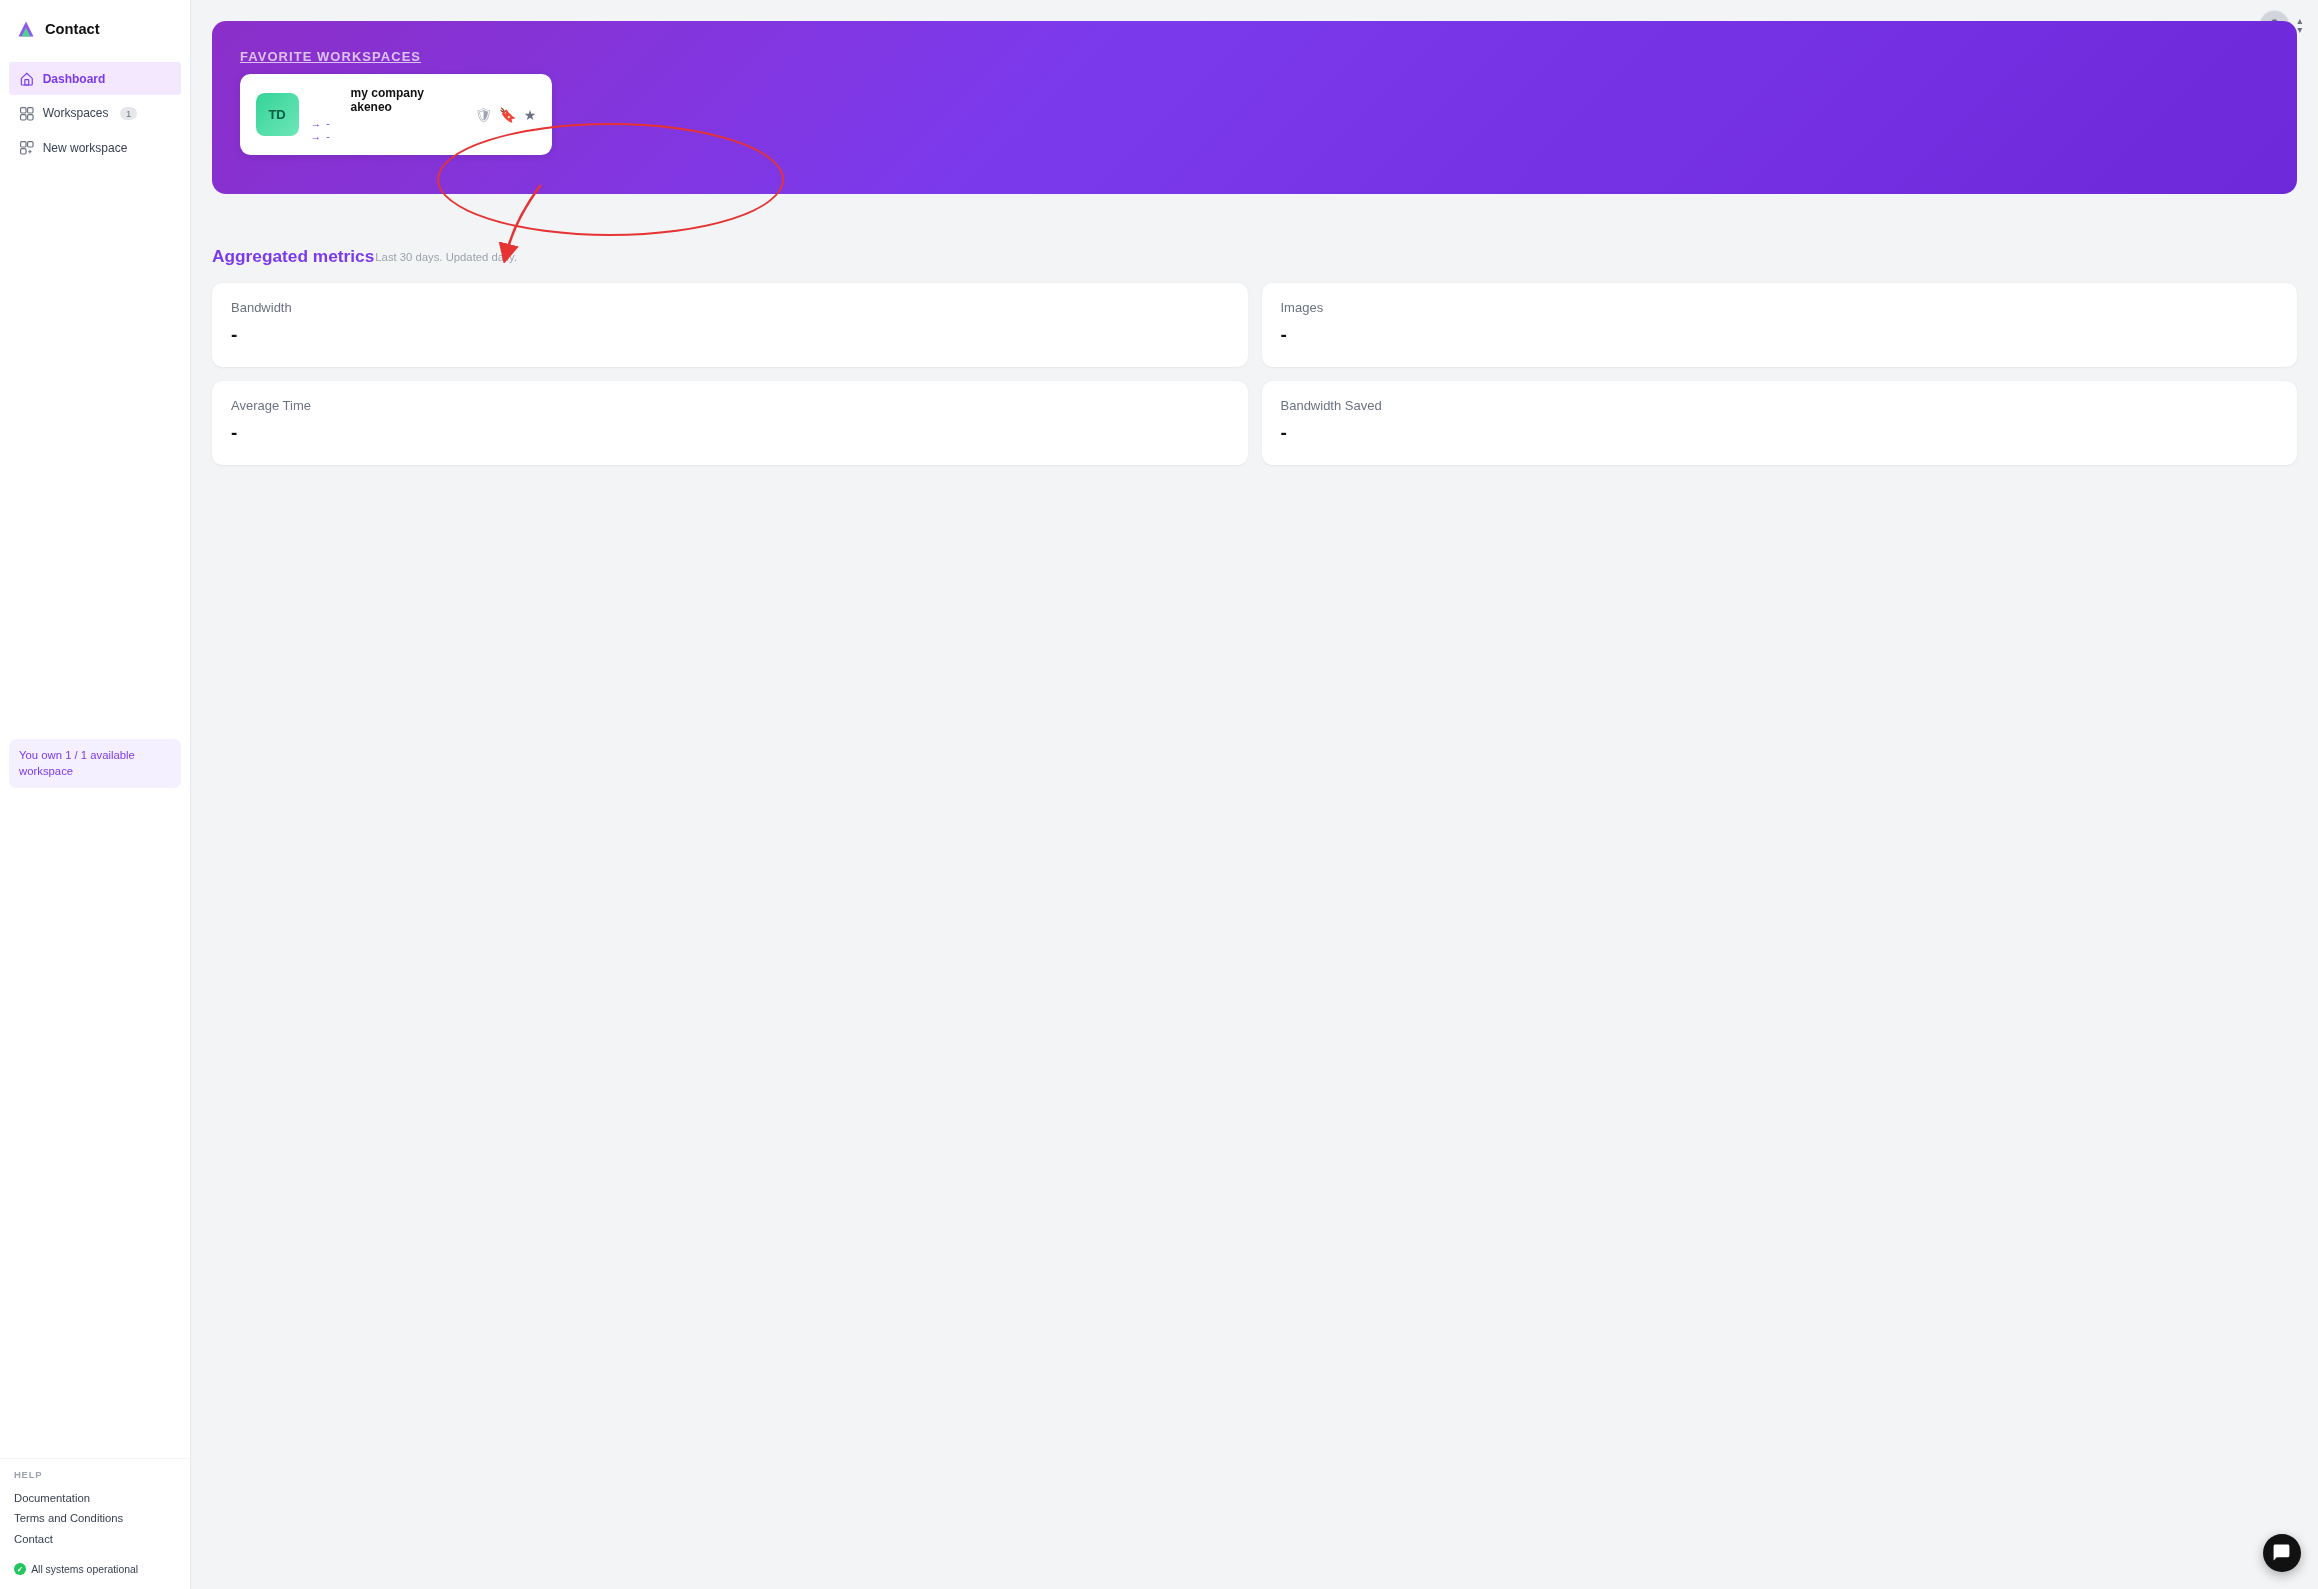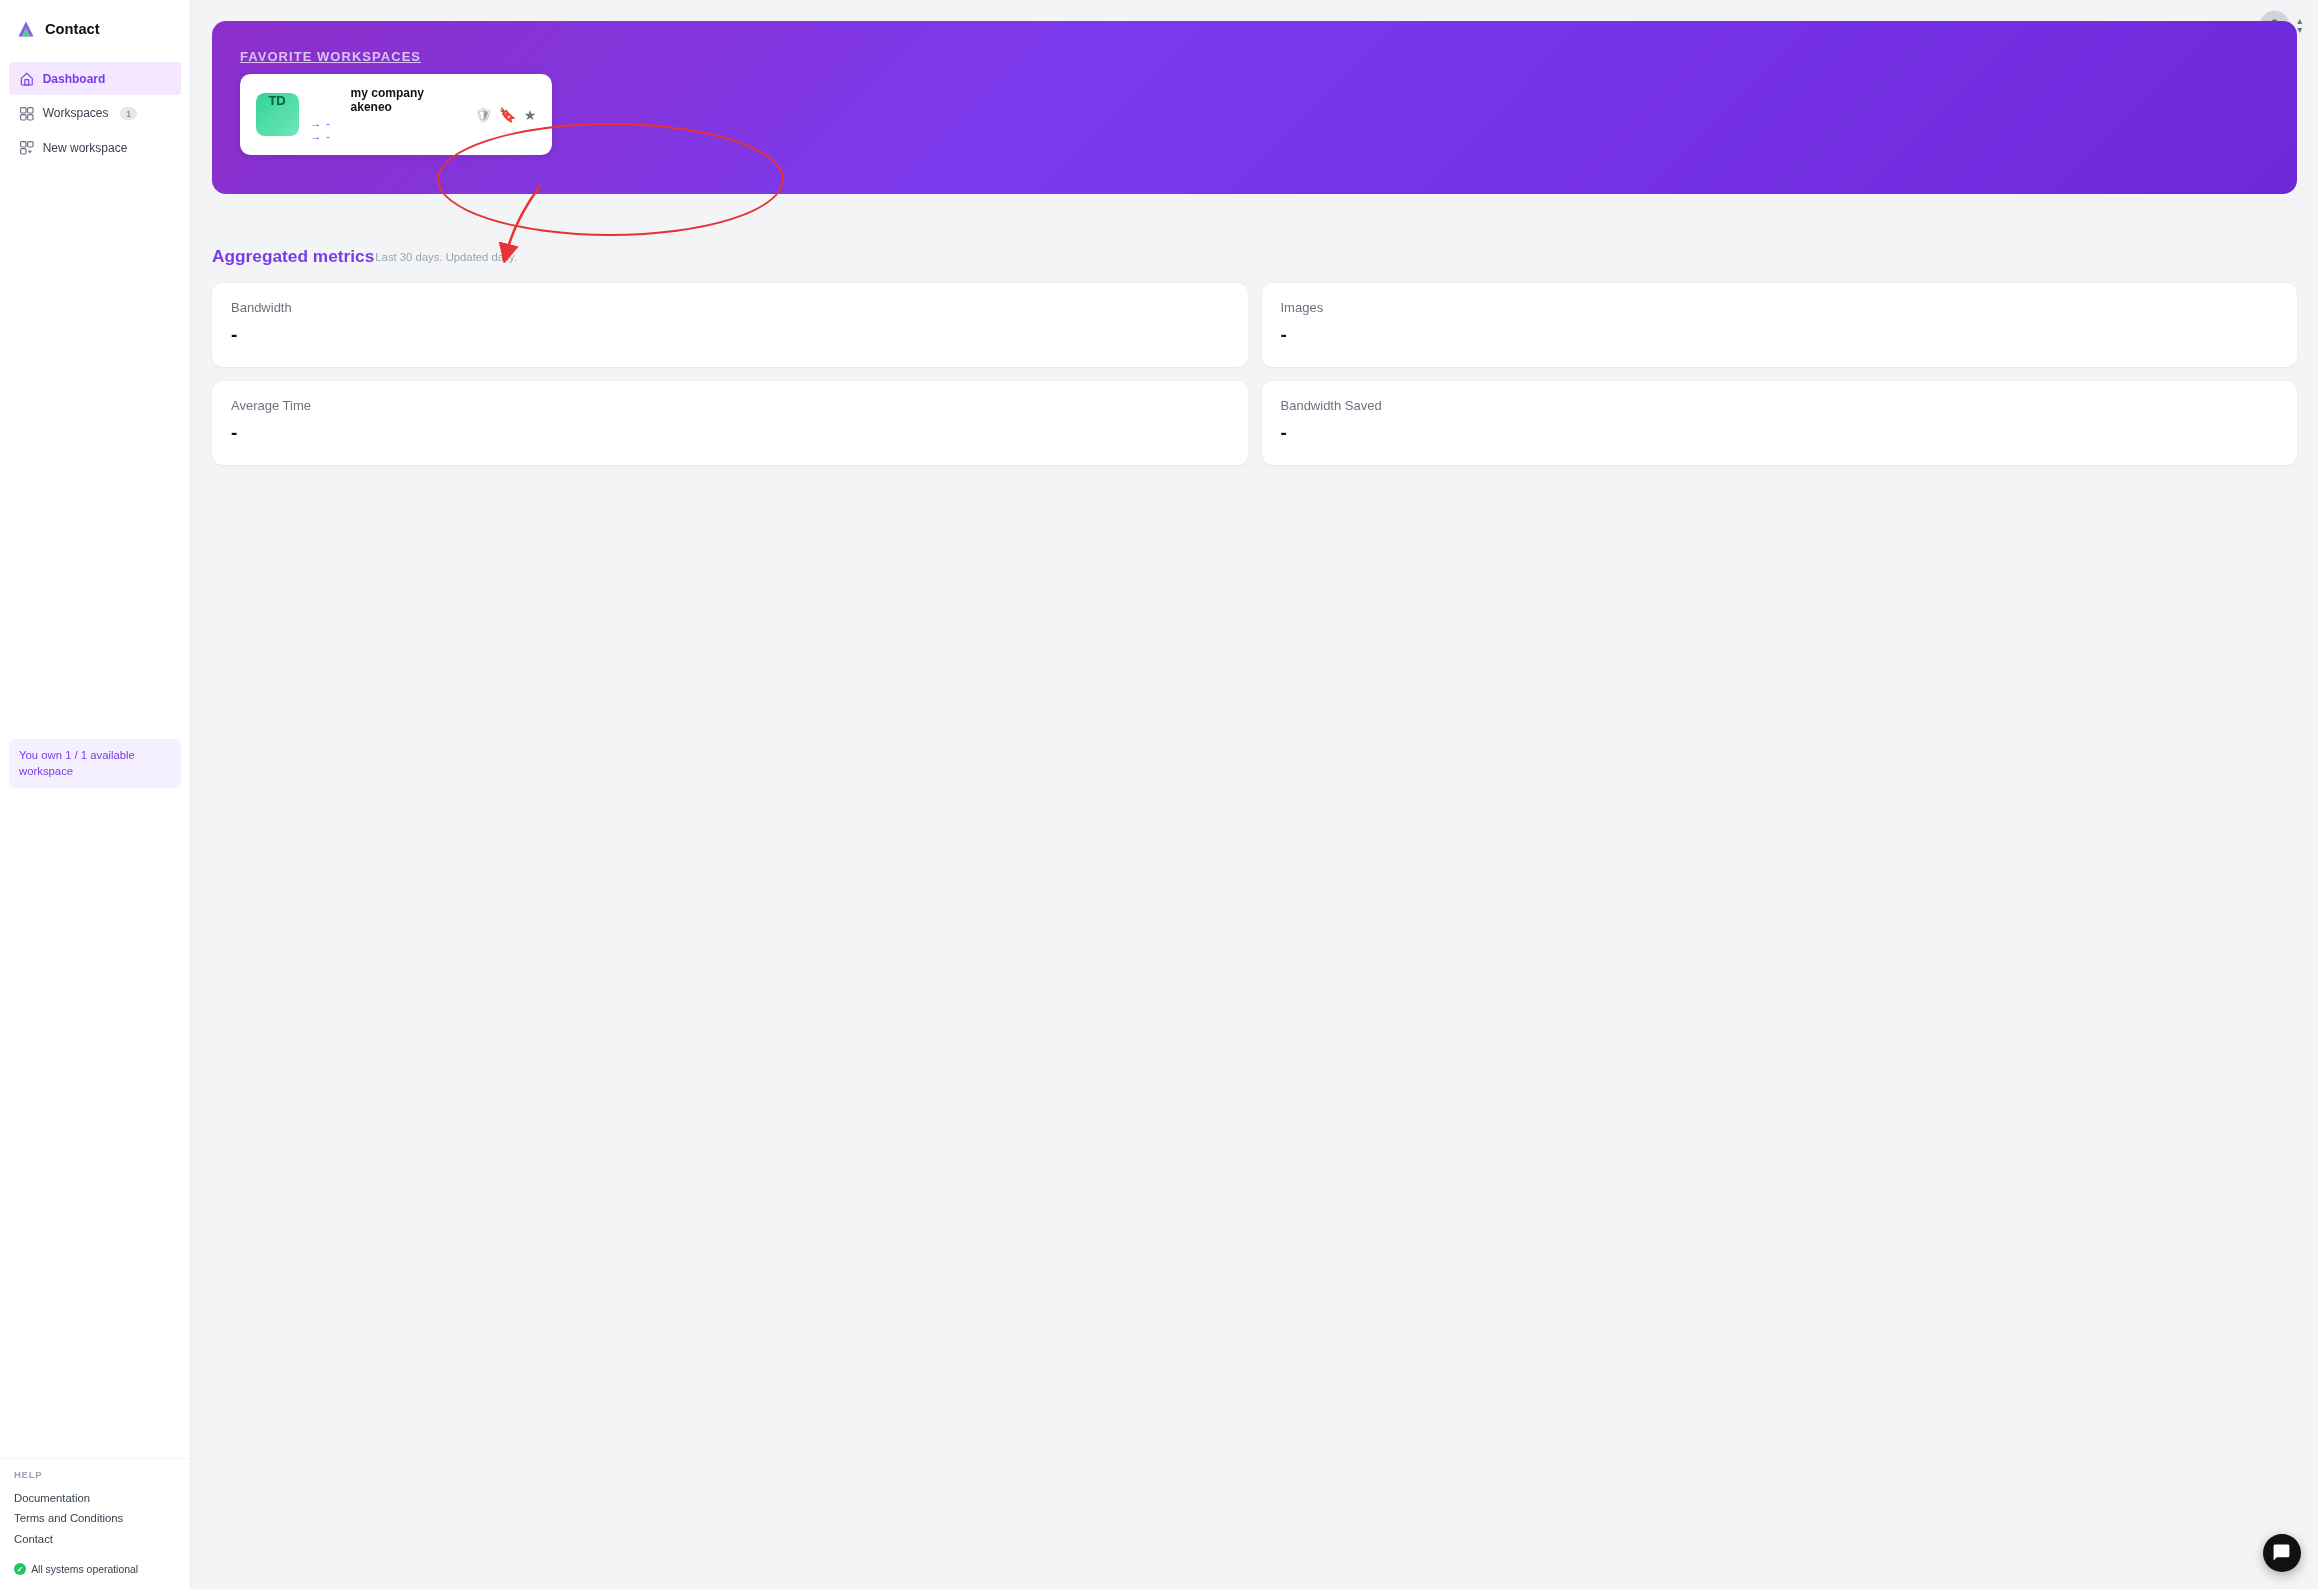--- a/index.html
+++ b/index.html
@@ -192,21 +192,21 @@
       max-width: 312px;
       position: relative;
       box-shadow: 0 1.7px 7px rgba(0,0,0,0.1);
     }
     .workspace-avatar {
       width: 43px;
       height: 43px;
       background: linear-gradient(135deg, #34d399, #6ee7b7);
       border-radius: 8.7px;
       display: flex;
-      align-items: flex-start;
+      align-items: center;
       justify-content: center;
       font-weight: 700;
       font-size: 13px;
       color: #065f46;
       flex-shrink: 0;
     }
     .workspace-info {
       flex: 1;
     }
     .workspace-name {

